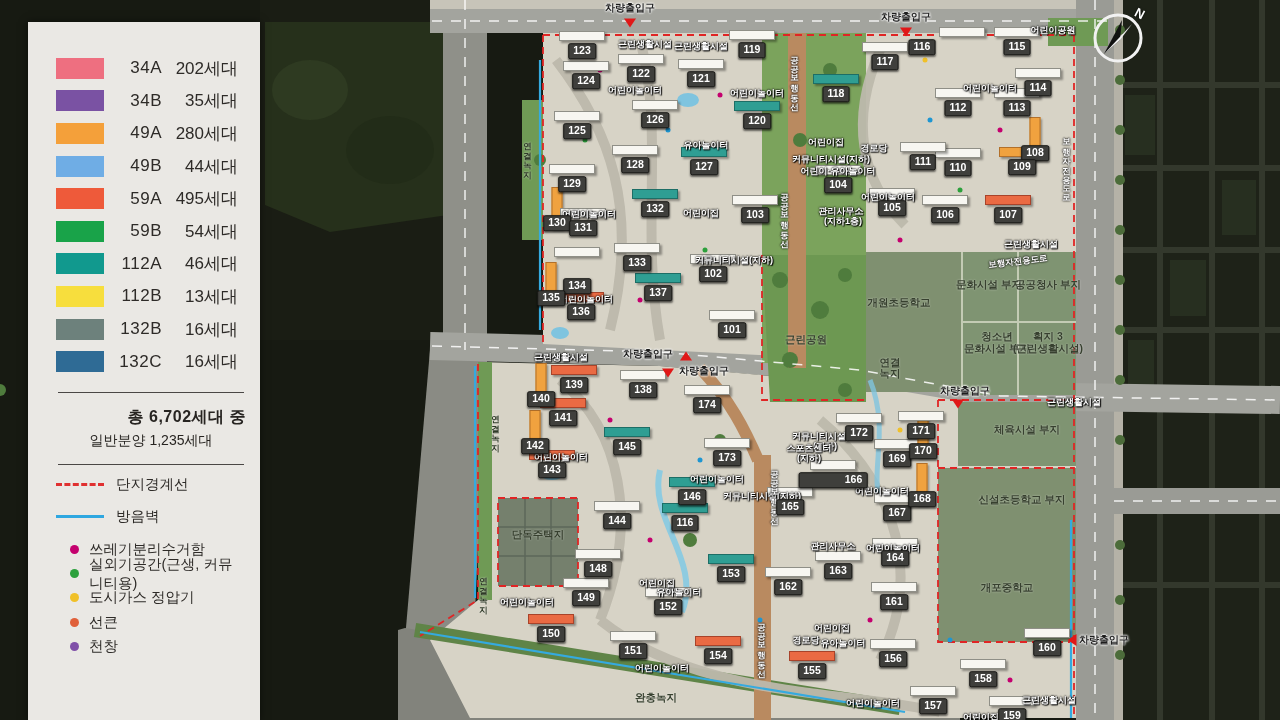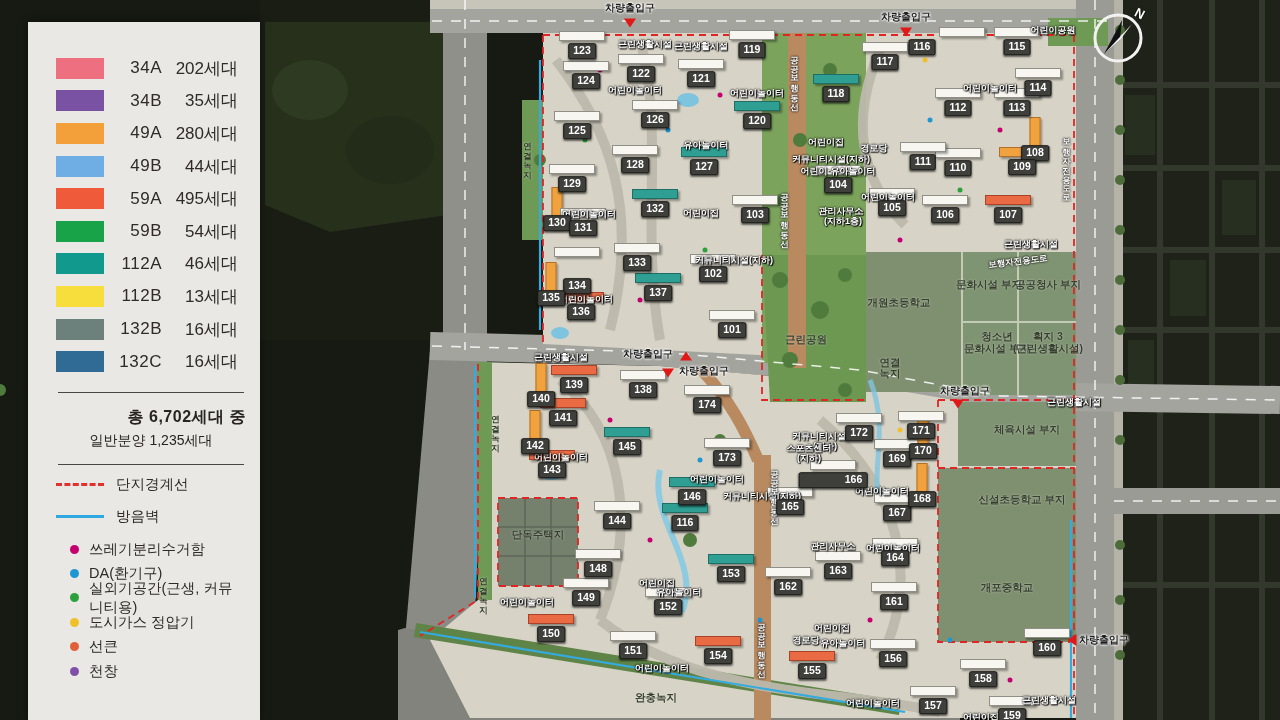--- a/index.html
+++ b/index.html
@@ -541,24 +541,20 @@
           </div>
           <div>방음벽</div>
         </div>
       </div>
     <div id="marker-items" style="margin-top:8px;">
         <div class="mrow">
           <div class="dot" style="background: rgb(196, 0, 110);"></div>
           <div>쓰레기분리수거함</div>
         </div>
         <div class="mrow">
-          <div class="dot" style="background: rgb(30, 150, 210);"></div>
-          <div>DA(환기구)</div>
-        </div>
-        <div class="mrow">
           <div class="dot" style="background: rgb(44, 160, 60);"></div>
           <div>실외기공간(근생, 커뮤니티용)</div>
         </div>
         <div class="mrow">
           <div class="dot" style="background: rgb(240, 192, 40);"></div>
           <div>도시가스 정압기</div>
         </div>
         <div class="mrow">
           <div class="dot" style="background: rgb(224, 96, 58);"></div>
           <div>선큰</div>

